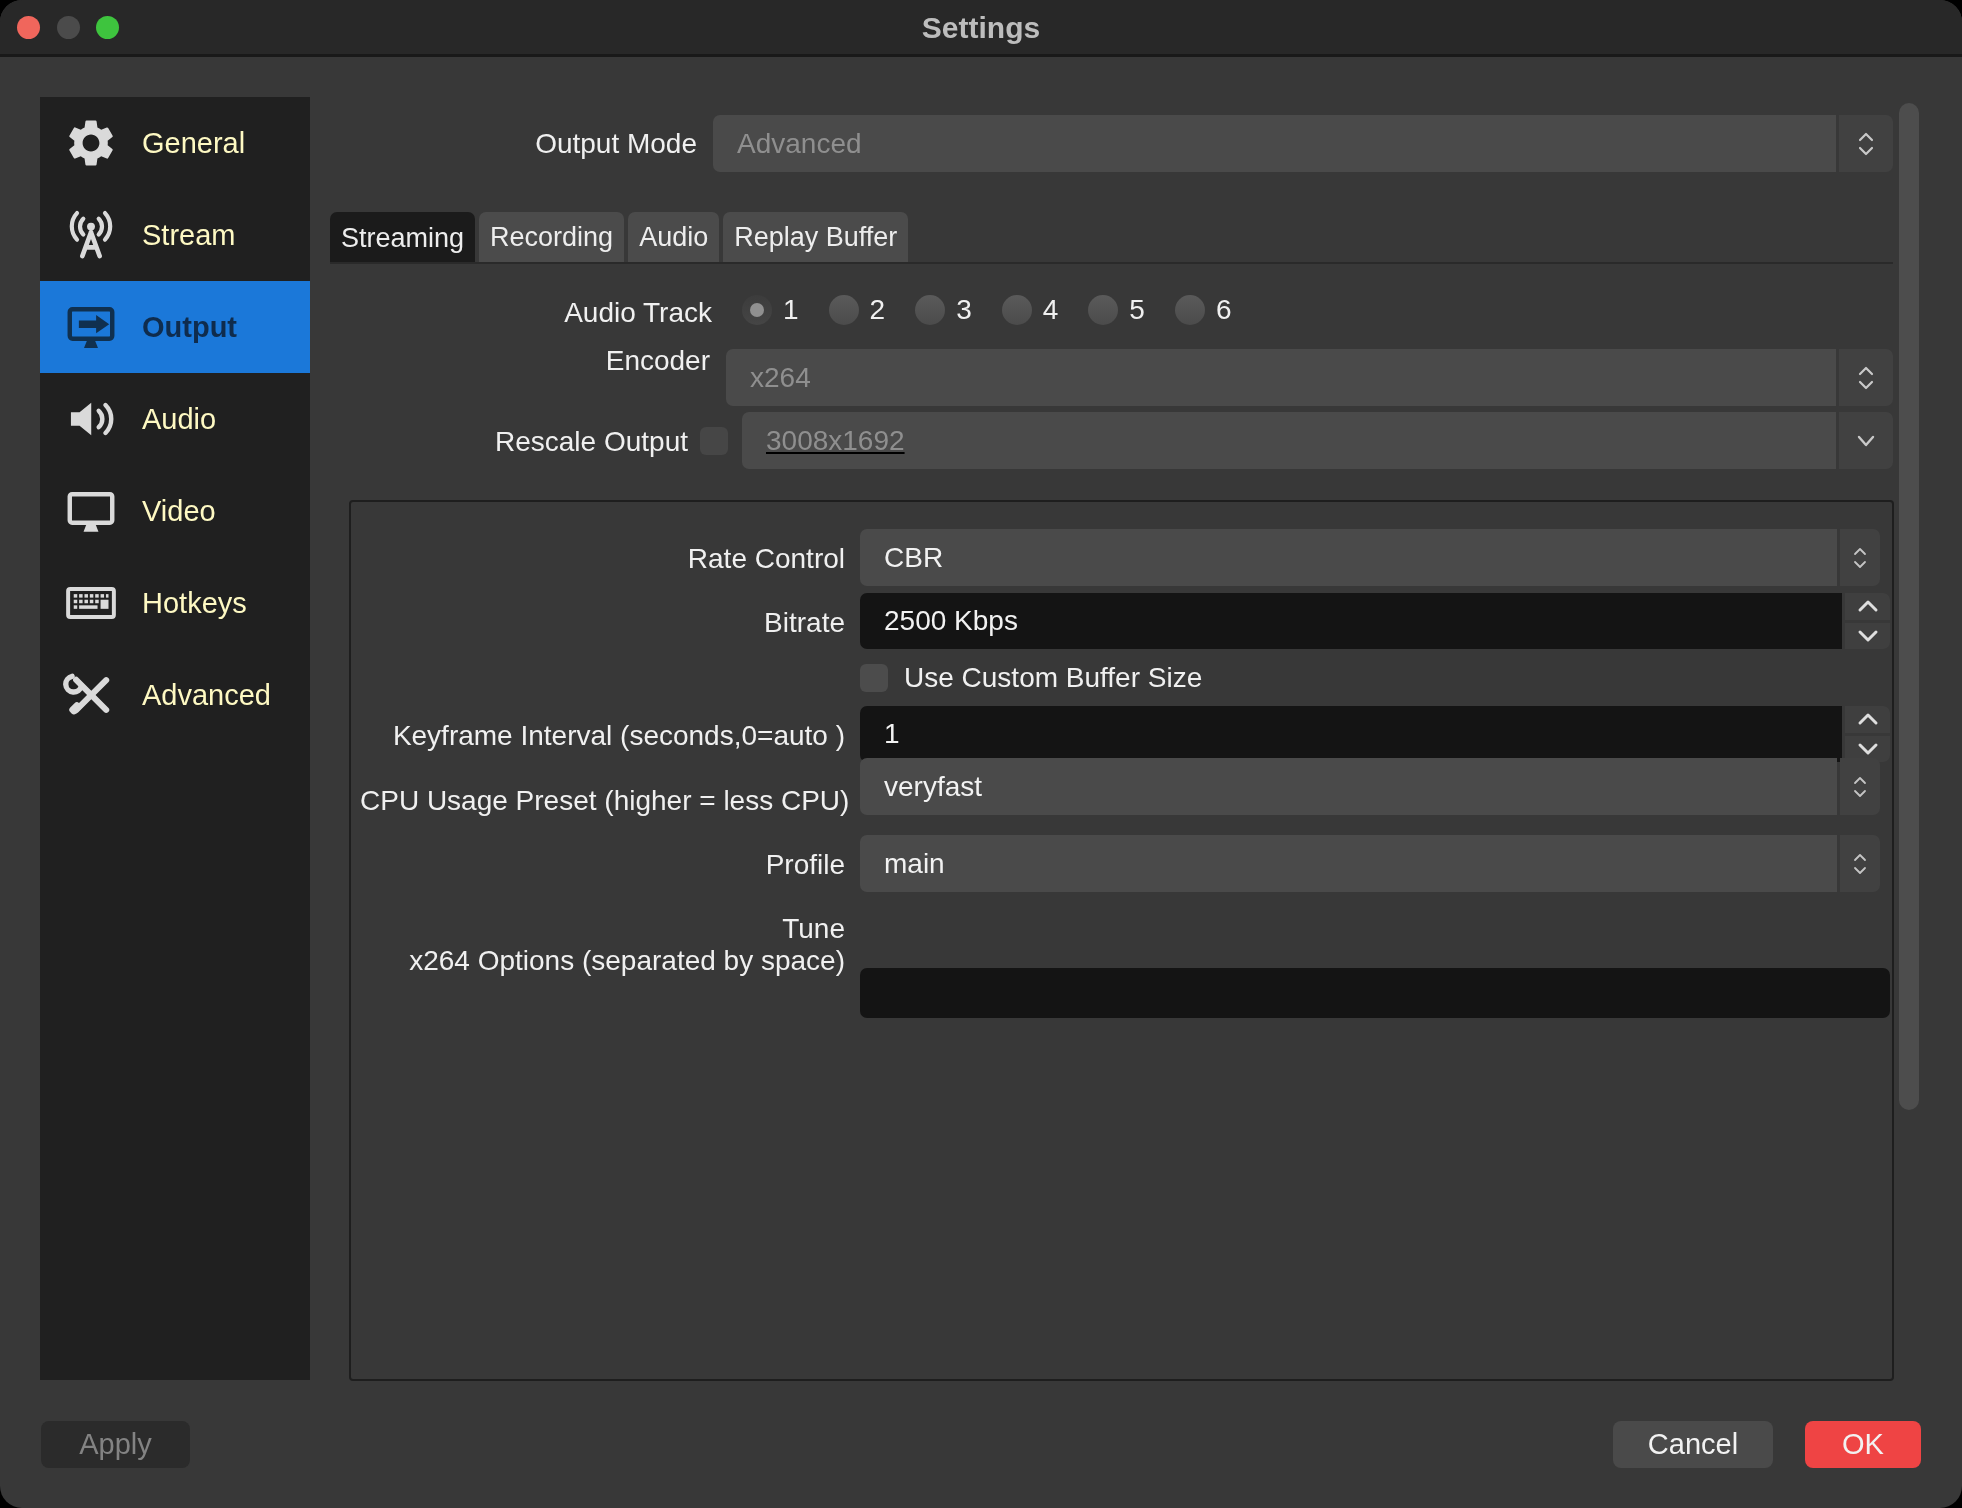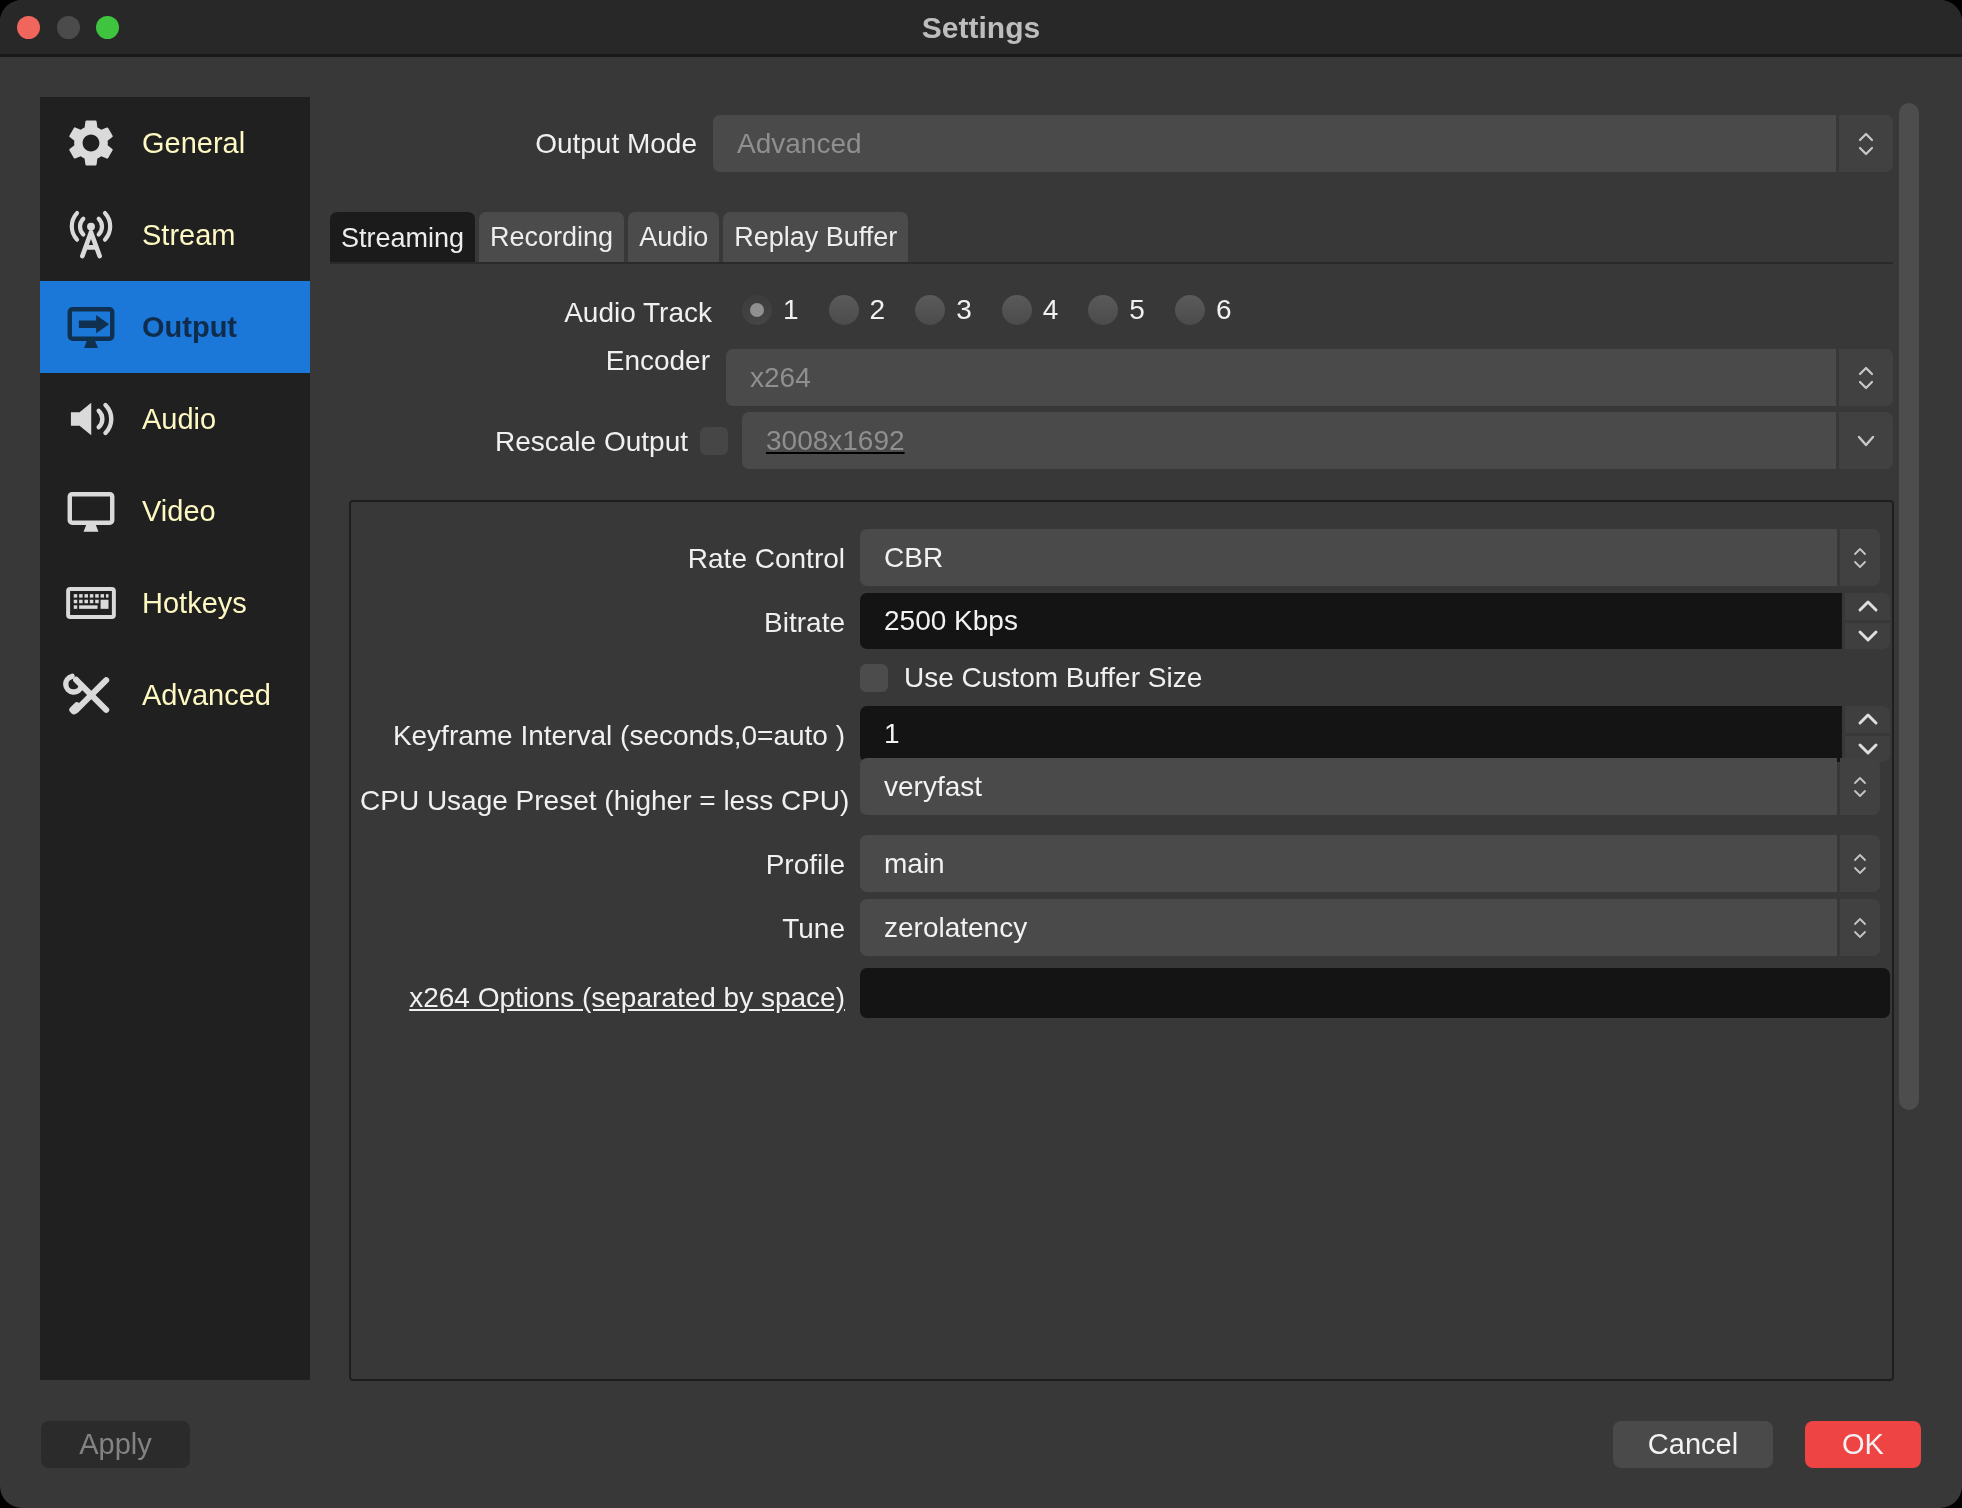--- a/index.html
+++ b/index.html
@@ -302,31 +302,22 @@
     <div class="body">main</div>
     <div class="seg">
       <svg class="chev" width="18" height="28" viewBox="0 0 18 28" fill="none" stroke="#c4c4c4" stroke-width="1.8" stroke-linecap="round" stroke-linejoin="round">
           <polyline points="4,10 9,5 14,10"></polyline>
           <polyline points="4,18 9,23 14,18"></polyline>
         </svg>
     </div>
   </div>
 
   <div class="row-label" style="left:360px;width:485px;top:912px;">Tune</div>
-  <div class="combo narrow-seg" style="left:860px;top:899px;width:1020px;">
-    <div class="body">zerolatency</div>
-    <div class="seg">
-      <svg class="chev" width="18" height="28" viewBox="0 0 18 28" fill="none" stroke="#c4c4c4" stroke-width="1.8" stroke-linecap="round" stroke-linejoin="round">
-          <polyline points="4,10 9,5 14,10"></polyline>
-          <polyline points="4,18 9,23 14,18"></polyline>
-        </svg>
-    </div>
-  </div>
-
-  <div class="row-label" style="left:360px;width:485px;top:981px;text-decoration:underline;">x264 Options (separated by space)</div>
+
+  <div class="row-label" style="left:360px;width:485px;top:944px;">x264 Options (separated by space)</div>
   <div class="textfield" style="left:860px;top:968px;width:1030px;height:50px;"></div>
 
   <div class="scroll-thumb"></div>
 
   <div class="btn-push btn-apply">Apply</div>
   <div class="btn-push btn-cancel">Cancel</div>
   <div class="btn-push btn-ok">OK</div>
 
 </div>
 

